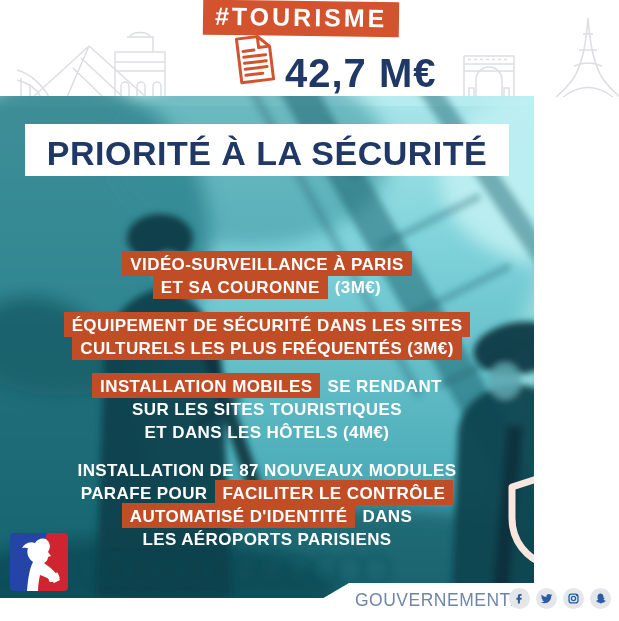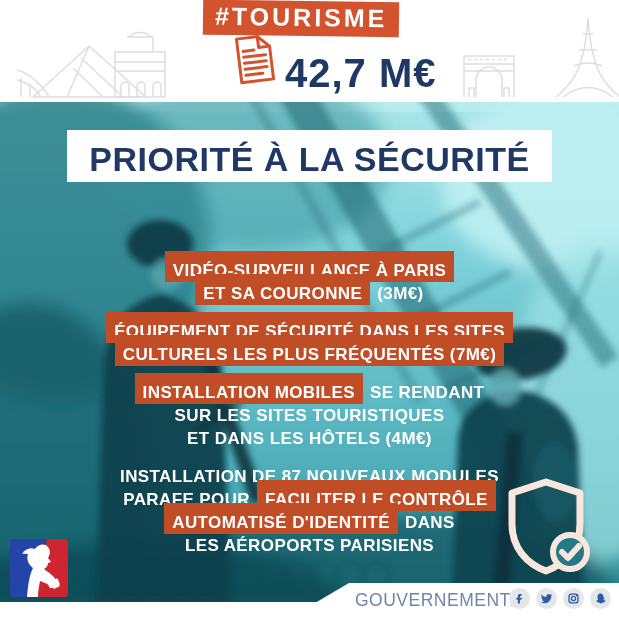--- a/index.html
+++ b/index.html
@@ -12,38 +12,38 @@
   .badge{position:absolute;left:186px;top:1px;background:var(--badge_orange);color:#fff;
          font-size:25px;font-weight:bold;letter-spacing:3px;padding:2px 12px 4px;
          transform:rotate(0.8deg);white-space:nowrap;}
   .doc-icon{position:absolute;left:218px;top:34px;transform:rotate(-7deg);}
   .plan-label{position:absolute;left:270px;top:32px;font-size:20px;font-weight:bold;
               color:var(--navy);letter-spacing:1.5px;white-space:nowrap;}
   .plan-amount{position:absolute;left:268px;top:51px;font-size:40px;font-weight:bold;
                color:var(--navy);letter-spacing:1px;white-space:nowrap;}
 
   
-  .photo{position:absolute;left:0;top:102px;width:619px;height:502px;overflow:hidden;
+  .photo{position:absolute;left:0;top:96px;width:534px;height:502px;overflow:hidden;
          background:linear-gradient(180deg,#A9E6EA 0%,#7FD2DA 30%,#4FAFBA 72%,#2A8791 100%);}
   .photo-art{position:absolute;left:0;top:0;}
 
   .title-wrap{position:absolute;left:0;top:28px;width:100%;text-align:center;}
   .title-row{line-height:0;}
   .title-line{display:inline-block;background:#fff;color:var(--navy);font-weight:bold;
               font-size:34px;line-height:38px;letter-spacing:0.5px;white-space:nowrap;}
   .t1{padding:10px 22px 4px;}
   .t2{padding:0 22px 9px;margin-top:-1px;}
 
   .measures{position:absolute;left:0;top:157px;width:100%;text-align:center;}
   .measure{margin-bottom:15px;}
   .measure:last-child{margin-top:6px;}
   .mline{line-height:23px;font-size:17px;font-weight:bold;letter-spacing:0.4px;color:#fff;
          white-space:nowrap;}
   .seg{color:#fff;}
-  .seg.hl{background:var(--accent_orange);padding:10px 8px 2px;}
+  .seg.hl{background:var(--accent_orange);padding:4px 8px 2px;}
   .seg + .seg{margin-left:7px;}
 
   .shield{position:absolute;left:500px;top:372px;}
 
   .marianne{position:absolute;left:10px;top:437px;width:58px;height:58px;border-radius:4px;
             overflow:hidden;}
 
   
   .footer-bar{position:absolute;left:0;top:602px;width:619px;height:19px;background:#fff;}
   .wedge{position:absolute;left:315px;top:583px;width:304px;height:20px;background:#fff;
@@ -162,21 +162,21 @@
       <div class="title-row"><span class="title-line t1">PRIORITÉ À LA SÉCURITÉ</span></div>
     </div>
 
     <div class="measures">
         <div class="measure">
           <div class="mline"><span class="seg hl">VIDÉO-SURVEILLANCE À PARIS</span></div>
           <div class="mline"><span class="seg hl">ET SA COURONNE</span><span class="seg">(3M€)</span></div>
         </div>
         <div class="measure">
           <div class="mline"><span class="seg hl">ÉQUIPEMENT DE SÉCURITÉ DANS LES SITES</span></div>
-          <div class="mline"><span class="seg hl">CULTURELS LES PLUS FRÉQUENTÉS (7M€)</span></div>
+          <div class="mline"><span class="seg hl">CULTURELS LES PLUS FRÉQUENTÉS (3M€)</span></div>
         </div>
         <div class="measure">
           <div class="mline"><span class="seg hl">INSTALLATION MOBILES</span><span class="seg">SE RENDANT</span></div>
           <div class="mline"><span class="seg">SUR LES SITES TOURISTIQUES</span></div>
           <div class="mline"><span class="seg">ET DANS LES HÔTELS (4M€)</span></div>
         </div>
         <div class="measure">
           <div class="mline"><span class="seg">INSTALLATION DE 87 NOUVEAUX MODULES</span></div>
           <div class="mline"><span class="seg">PARAFE POUR</span><span class="seg hl">FACILITER LE CONTRÔLE</span></div>
           <div class="mline"><span class="seg hl">AUTOMATISÉ D'IDENTITÉ</span><span class="seg">DANS</span></div>

